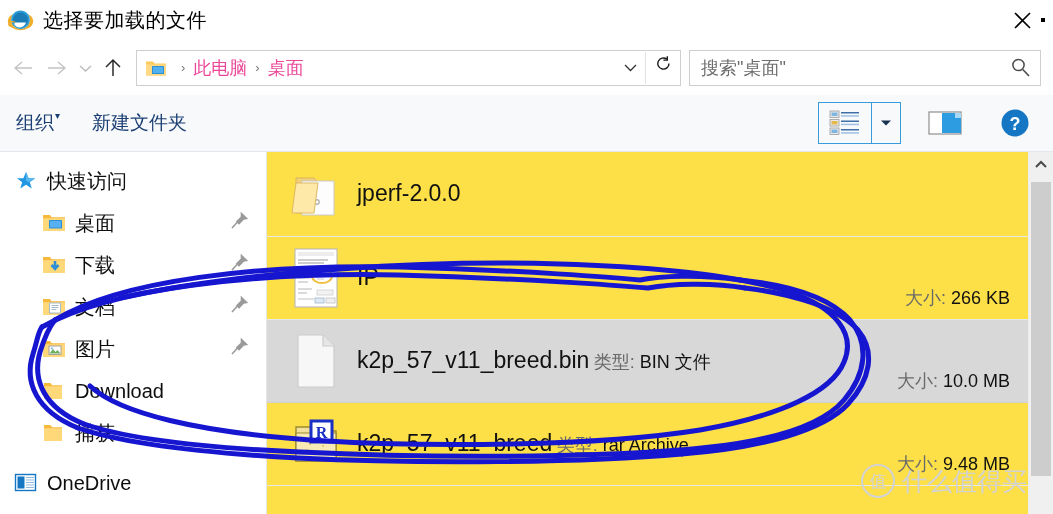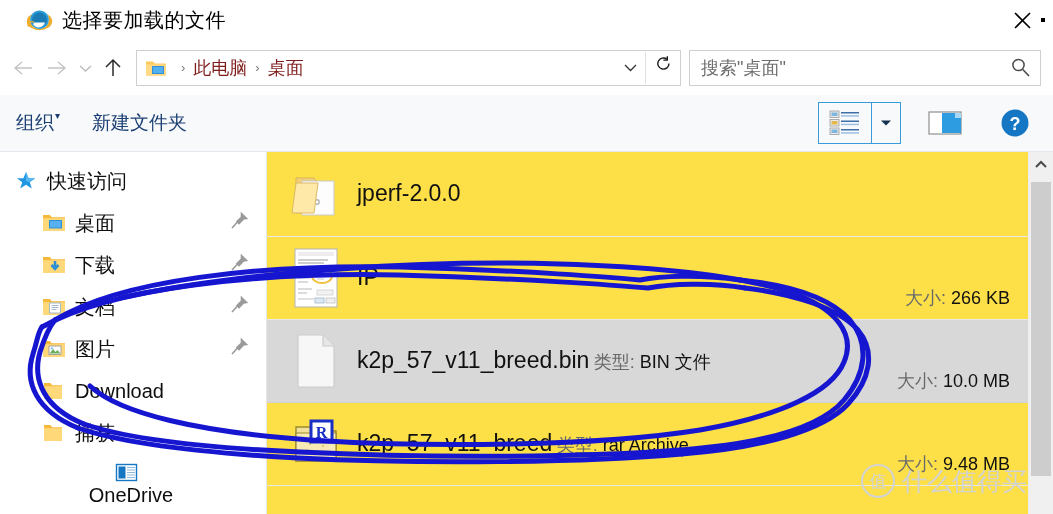--- a/index.html
+++ b/index.html
@@ -17,21 +17,21 @@
   .dialog {
     position: absolute; inset: 0;
     background: #ffffff;
     display: flex; flex-direction: column;
   }
 
   
   .titlebar {
     height: 40px; flex: none;
     display: flex; align-items: center;
-    padding-left: 26px;
+    padding-left: 7px;
     position: relative;
     background: #ffffff;
   }
   .ie-logo { width: 27px; height: 27px; flex: none; position: relative; }
   .title-text {
     font-size: 20px; color: #000; margin-left: 9px;
     letter-spacing: .5px;
   }
   .close-btn {
     position: absolute; right: 14px; top: 7px;
@@ -64,21 +64,21 @@
     flex: 1 1 auto;
     height: 34px;
     margin-left: 6px;
     border: 1px solid #cfcfcf;
     background: #fff;
     display: flex; align-items: center;
     min-width: 0;
   }
   .addr-icon { width: 22px; height: 20px; margin: 0 6px 0 8px; flex: none; position: relative; }
   .crumb {
-    font-size: 18px; color: #7f1d1d; white-space: nowrap;
+    font-size: 18px; color: #ec4899; white-space: nowrap;
   }
   .crumb-sep {
     color: #777; font-size: 13px; margin: 0 8px; flex: none;
   }
   .addr-spacer { flex: 1 1 auto; }
   .addr-chevron {
     width: 30px; text-align: center; color: #333; font-size: 13px; flex: none;
   }
   .addr-refresh {
     width: 34px; text-align: center; color: #1a1a1a; font-size: 19px; flex: none;
@@ -445,21 +445,21 @@
       <div class="side-row l1">
         <span class="ico">
           <svg width="24" height="21" viewBox="0 0 24 21">
             <path d="M2 3h6.5l1.6 2.2H20V19H2z" fill="#f6b93b"></path>
             <path d="M2 6.2h18V19H2z" fill="#ffd87a"></path>
           </svg>
         </span>
         <span class="side-label">捕获</span>
       </div>
 
-      <div class="side-row l0" style="margin-top:8px;flex-direction:column;">
+      <div class="side-row l0" style="margin-top:8px;">
         <span class="ico">
           <svg width="24" height="21" viewBox="0 0 24 21">
             <rect x="1.5" y="2.5" width="20" height="16" fill="#ffffff" stroke="#1577c4" stroke-width="1.4"></rect>
             <rect x="3.5" y="4.5" width="7" height="12" fill="#1577c4"></rect>
             <path d="M12 5.5h8 M12 8h8 M12 10.5h8 M12 13h8 M12 15.5h8" stroke="#8fb9dd" stroke-width="1"></path>
           </svg>
         </span>
         <span class="side-label">OneDrive</span>
       </div>
     </div>

